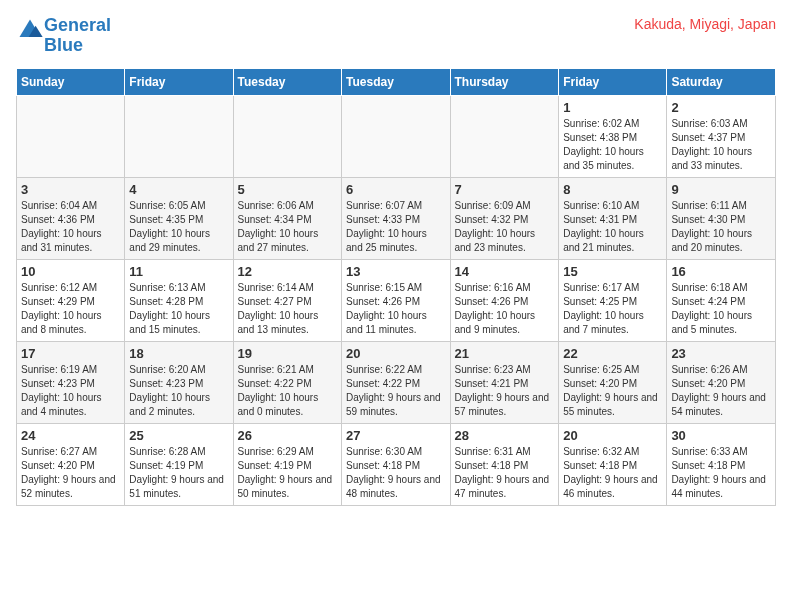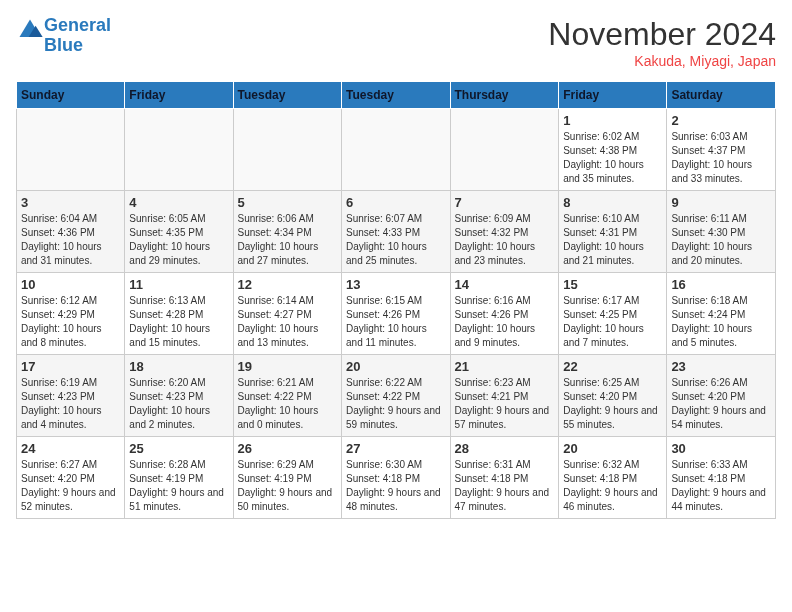--- a/index.html
+++ b/index.html
@@ -44,21 +44,21 @@
     .location {
       font-size: 14px;
       color: #ef4444;
     }
     .calendar {
       width: 100%;
       border-collapse: collapse;
     }
     .calendar th {
       background: #2a7abd;
-      color: #0f172a;
+      color: #ffffff;
       font-size: 12px;
       font-weight: bold;
       padding: 6px 4px;
       text-align: left;
       border: 1px solid #fff;
     }
     .calendar td {
       border: 1px solid #ccc;
       vertical-align: top;
       padding: 4px;
@@ -97,21 +97,20 @@
     <svg class="logo-icon" viewBox="0 0 40 40">
       <polygon points="20,5 35,30 5,30" fill="#2a7abd"></polygon>
       <polygon points="28,14 38,30 18,30" fill="#1a5a9a"></polygon>
     </svg>
     <div class="logo-text">
       <div><span>General</span></div>
       <div><span style="color:#2a7abd">Blue</span></div>
     </div>
   </div>
   <div class="title-block">
-    <div class="month-title">November 2024</div>
     <div class="location">Kakuda, Miyagi, Japan</div>
   </div>
 </div>
 
 <table class="calendar">
   <thead>
     <tr>
     <th>Sunday</th>
         <th>Friday</th>
         <th>Tuesday</th>

